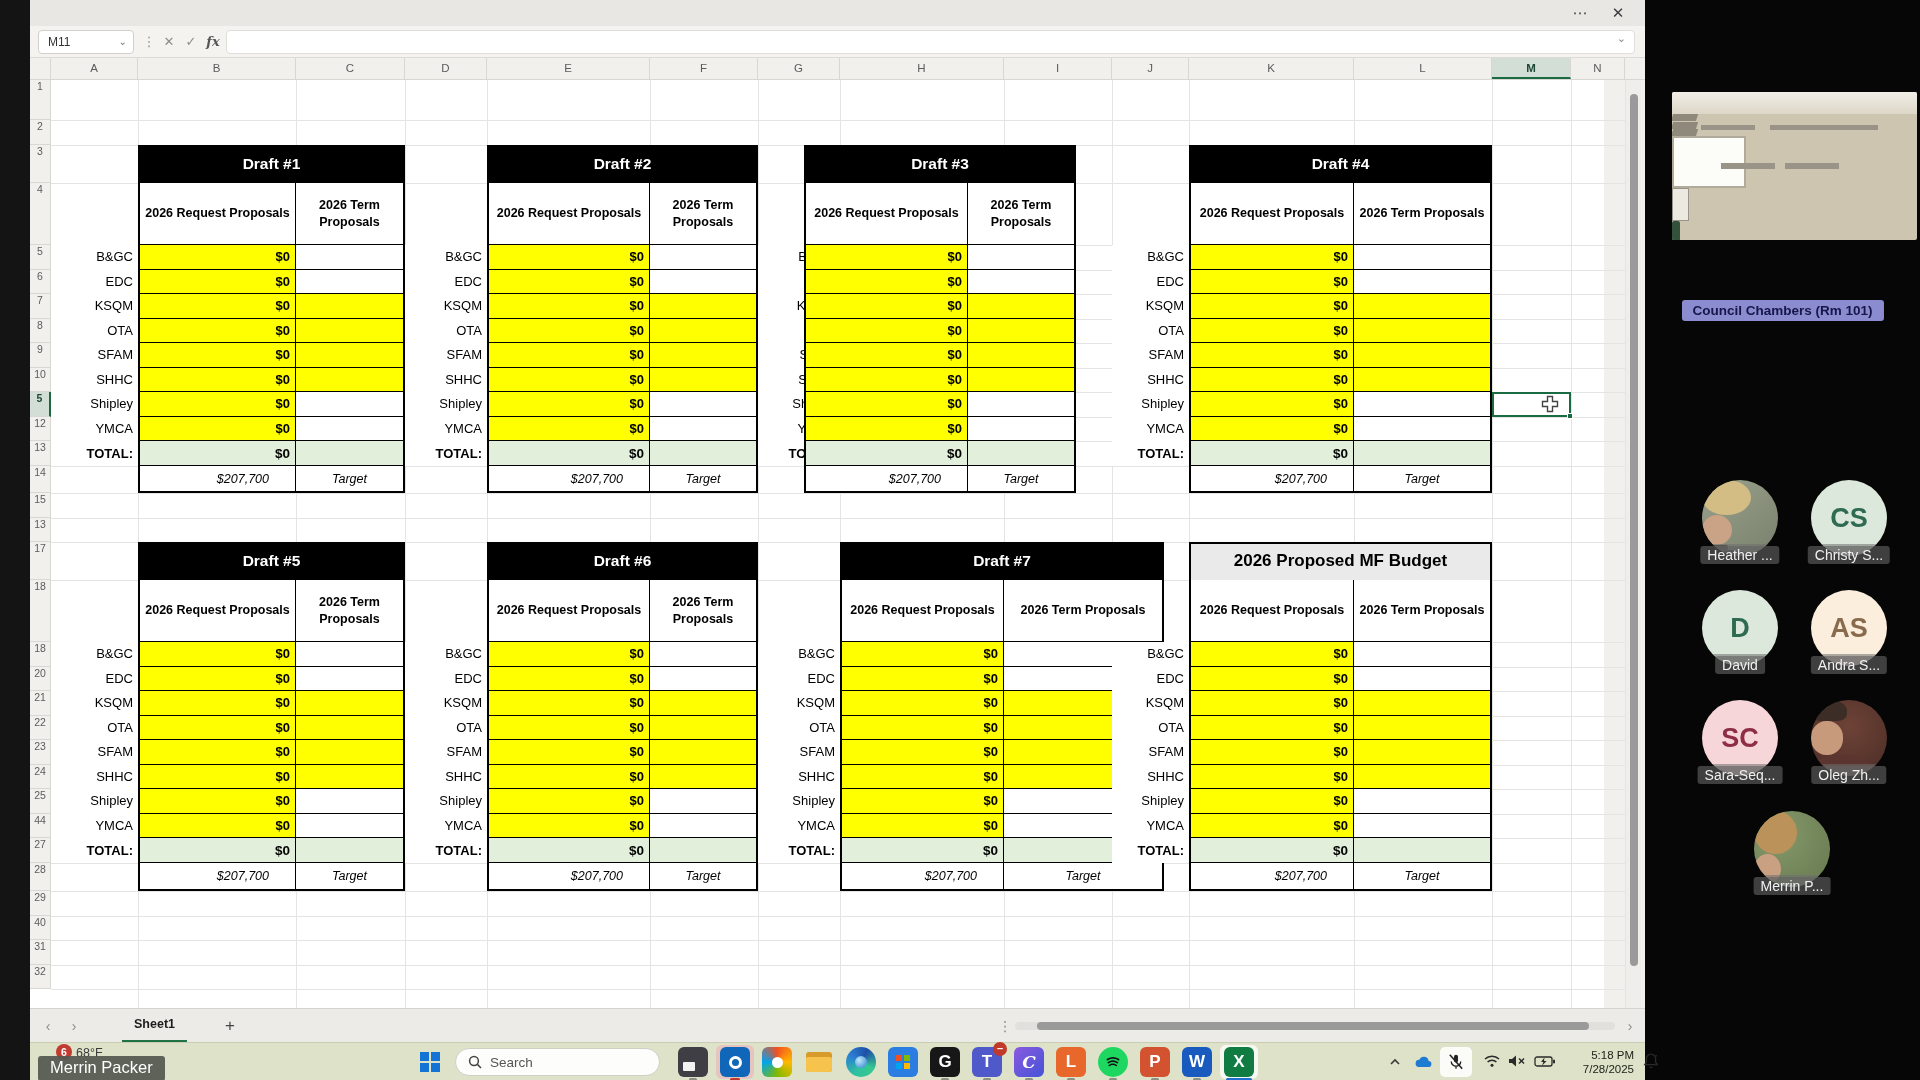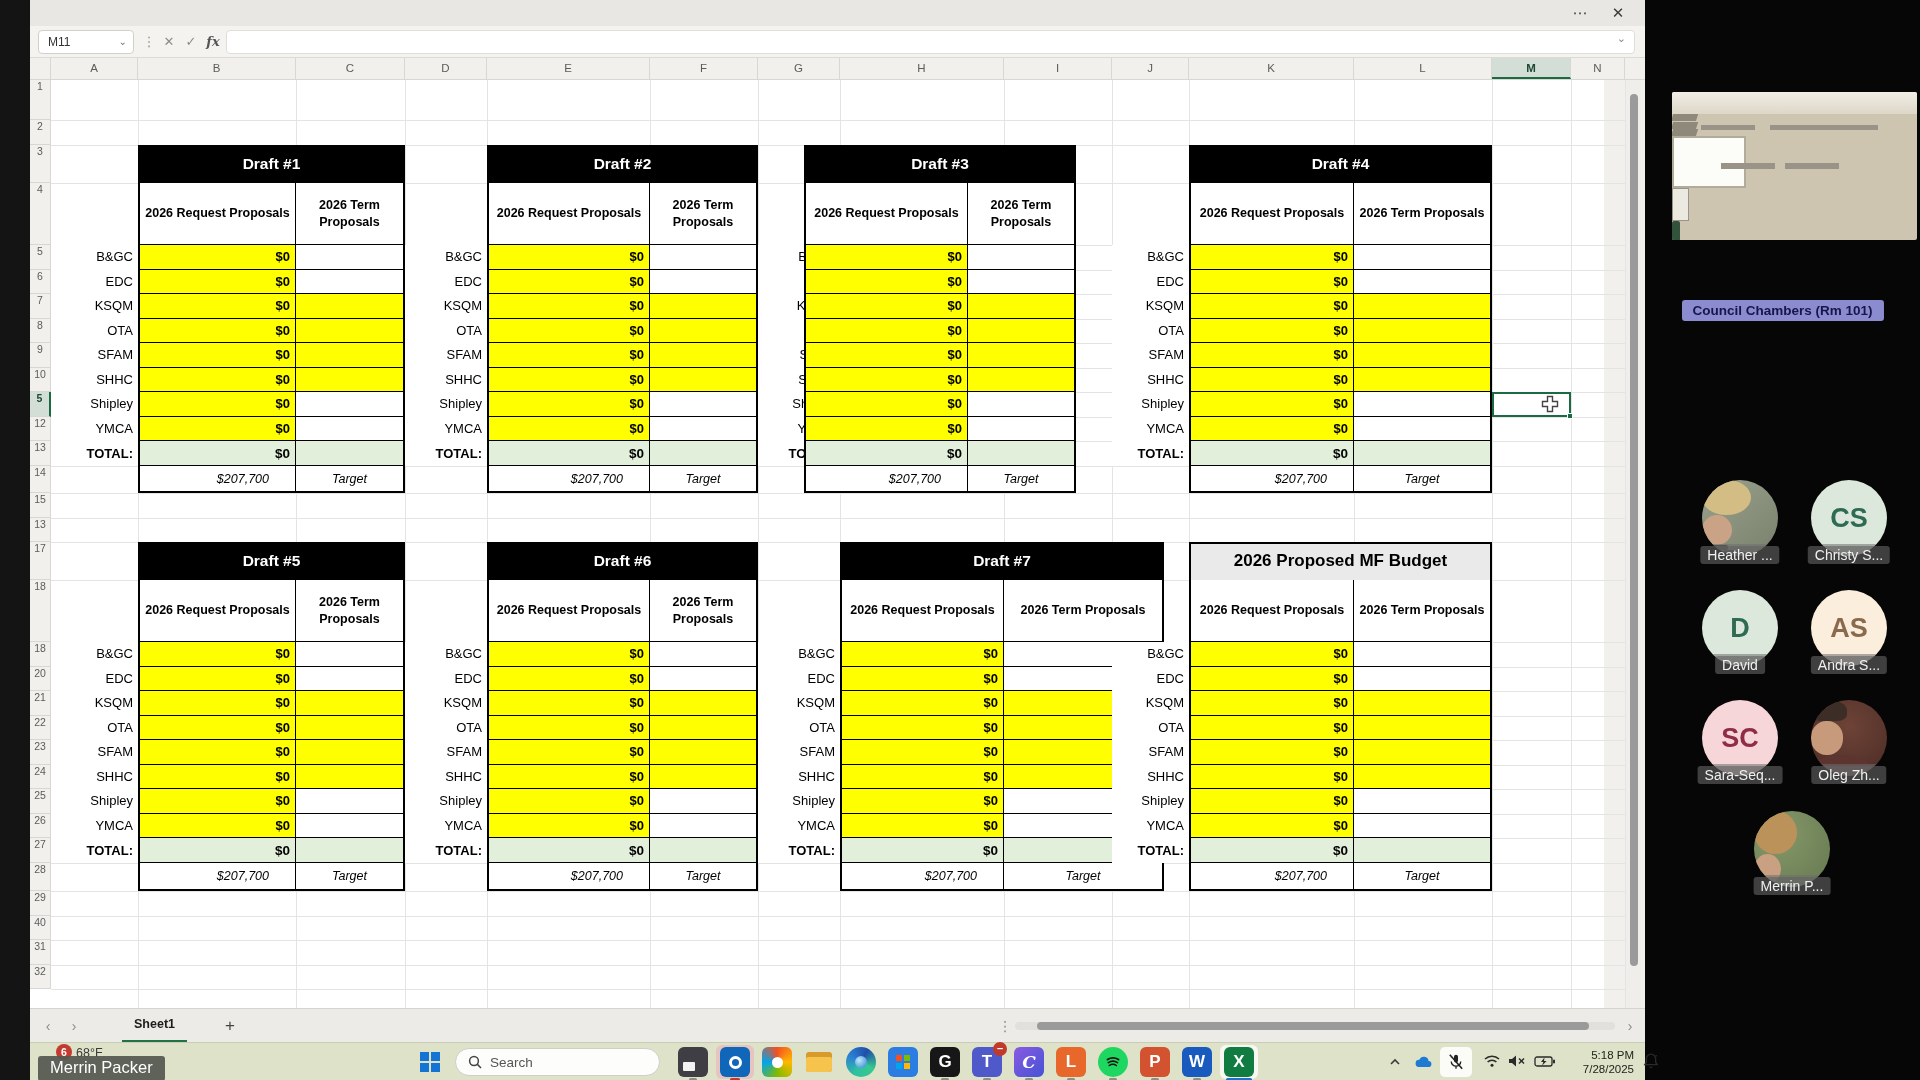--- a/index.html
+++ b/index.html
@@ -149,21 +149,21 @@
         <div class="abs rowhdr" style="top: 437.5px; height: 24.5px;">13</div>
         <div class="abs rowhdr" style="top: 462px; height: 38px;">17</div>
         <div class="abs rowhdr" style="top: 500px; height: 62px;">18</div>
         <div class="abs rowhdr" style="top: 562px; height: 24.5px;">18</div>
         <div class="abs rowhdr" style="top: 586.5px; height: 24.5px;">20</div>
         <div class="abs rowhdr" style="top: 611px; height: 24.5px;">21</div>
         <div class="abs rowhdr" style="top: 635.5px; height: 24.5px;">22</div>
         <div class="abs rowhdr" style="top: 660px; height: 24.5px;">23</div>
         <div class="abs rowhdr" style="top: 684.5px; height: 24.5px;">24</div>
         <div class="abs rowhdr" style="top: 709px; height: 24.5px;">25</div>
-        <div class="abs rowhdr" style="top: 733.5px; height: 24.5px;">26</div>
+        <div class="abs rowhdr" style="top: 733.5px; height: 24.5px;">44</div>
         <div class="abs rowhdr" style="top: 758px; height: 25px;">27</div>
         <div class="abs rowhdr" style="top: 783px; height: 28px;">28</div>
         <div class="abs rowhdr" style="top: 811px; height: 24.5px;">29</div>
         <div class="abs rowhdr" style="top: 835.5px; height: 24.5px;">40</div>
         <div class="abs rowhdr" style="top: 860px; height: 24.5px;">31</div>
         <div class="abs rowhdr" style="top: 884.5px; height: 24.5px;">32</div>
         <div class="abs vline" style="left: 108px; top: 0px; width: 1px; height: 928px;"></div>
         <div class="abs vline" style="left: 266px; top: 0px; width: 1px; height: 928px;"></div>
         <div class="abs vline" style="left: 375px; top: 0px; width: 1px; height: 928px;"></div>
         <div class="abs vline" style="left: 457px; top: 0px; width: 1px; height: 928px;"></div>

